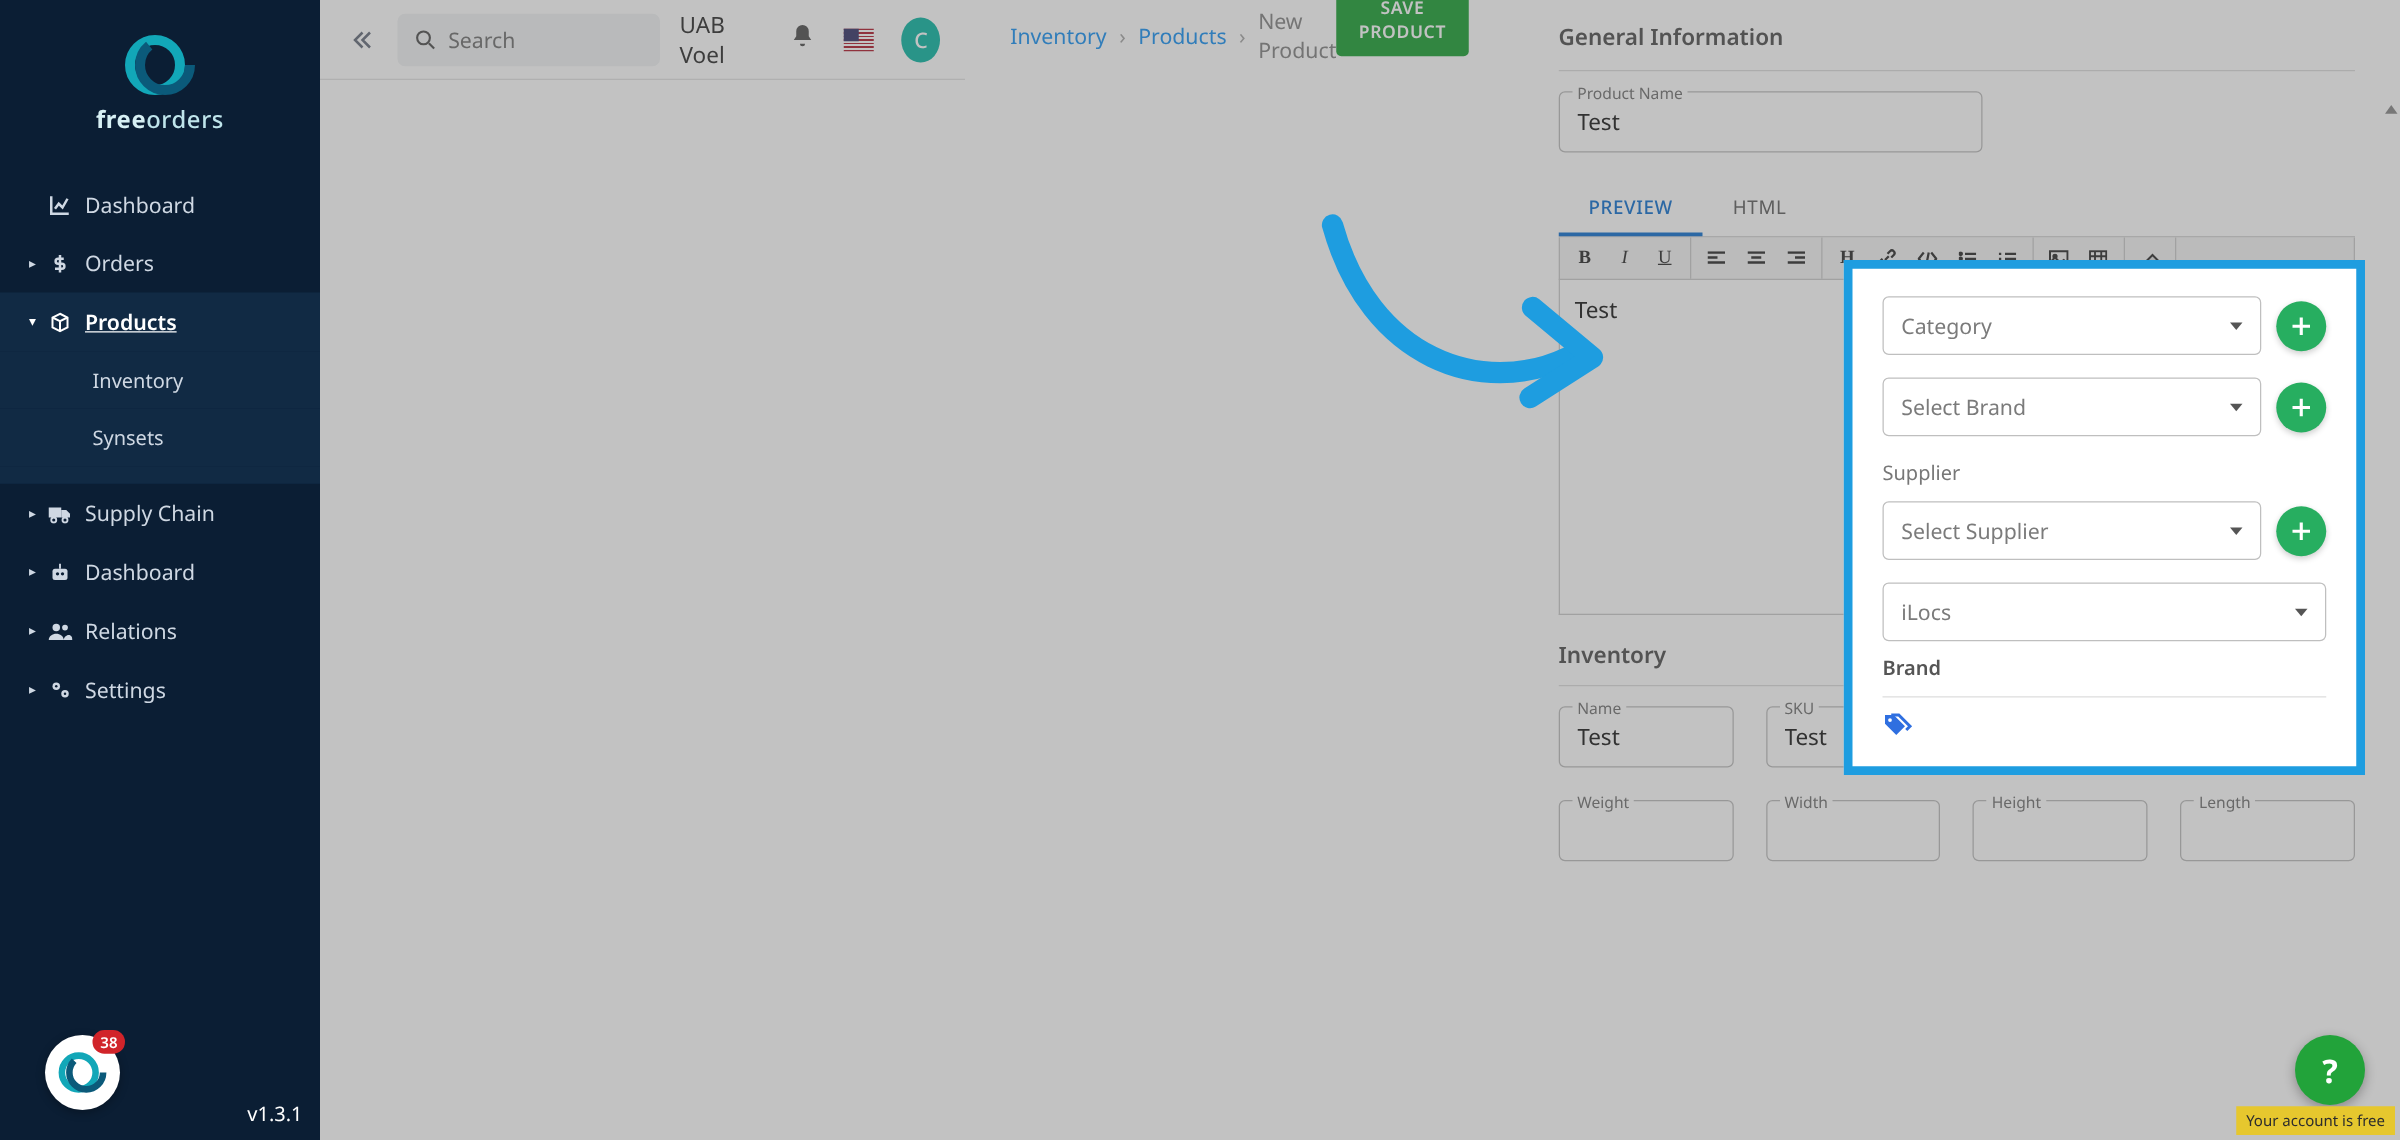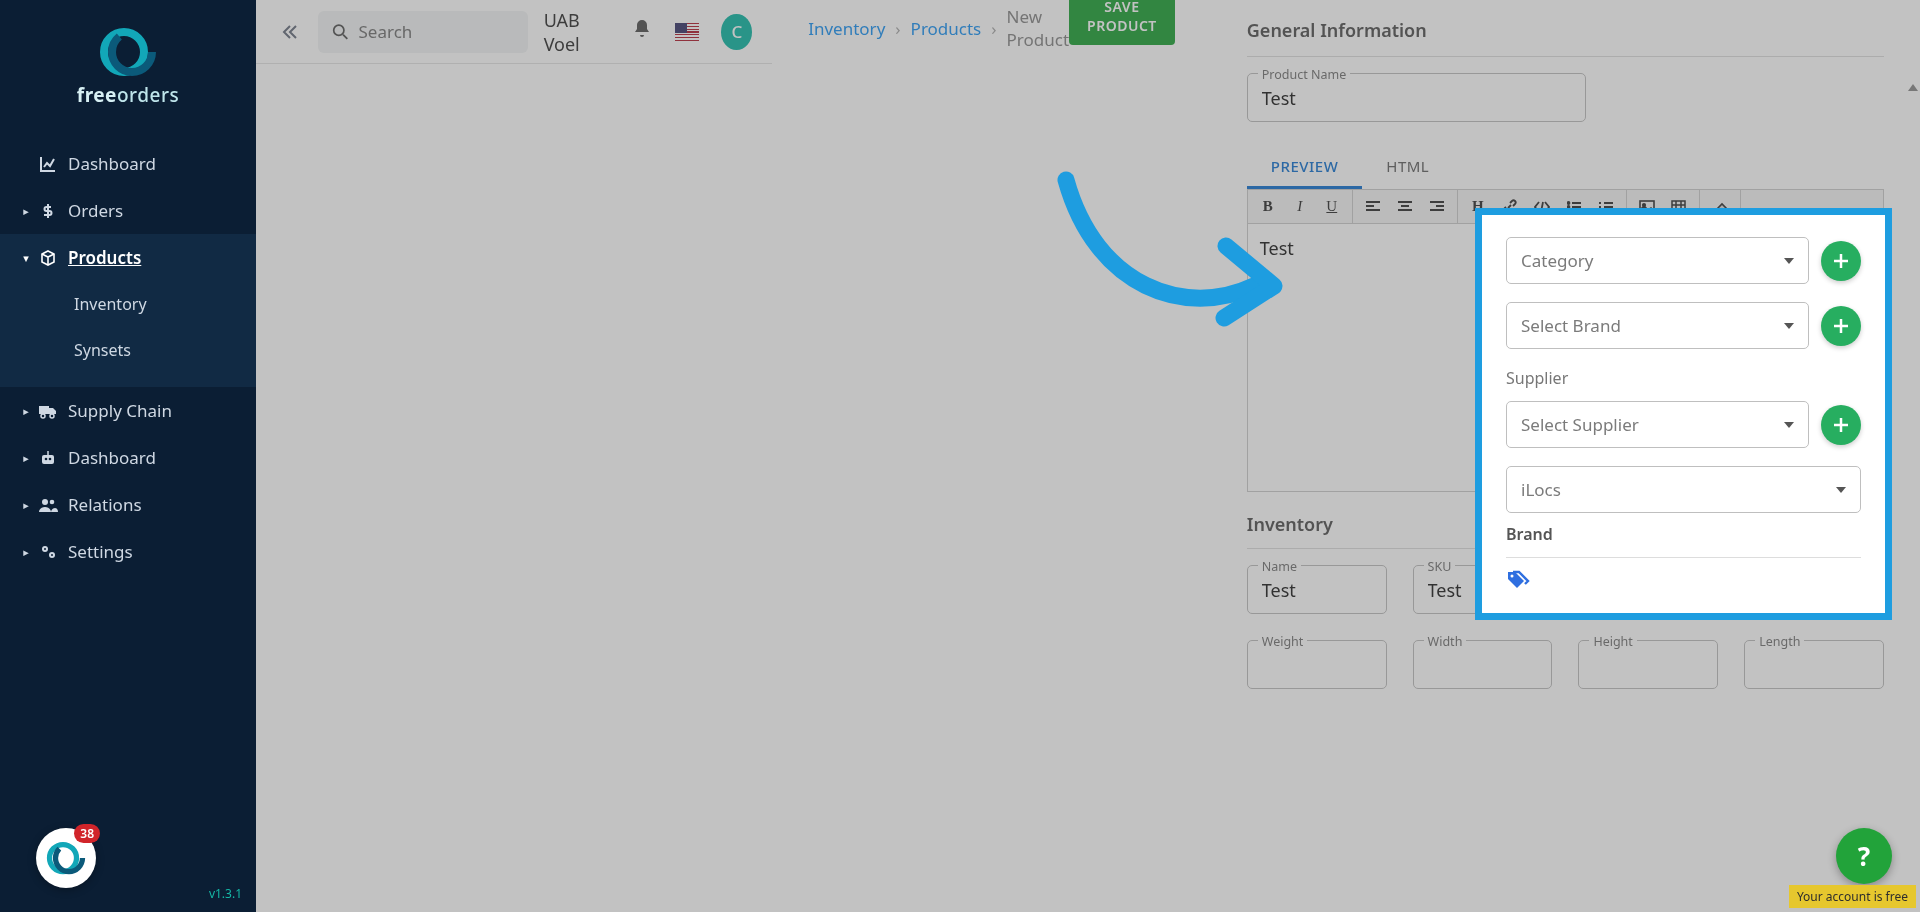--- a/index.html
+++ b/index.html
@@ -13,21 +13,21 @@
 .brand { font-size:19px; font-weight:500; letter-spacing:.5px; color:#bfe5eb; margin-top:6px; }
 .brand b { color:#d7f0f4; font-weight:700; }
 .nav { flex:1; padding-top:10px; }
 .nav-item, .nav-sub-item { display:flex; align-items:center; padding:12px 18px; font-size:17px; cursor:pointer; color:#cfd8e3; }
 .nav-item .caret { width:16px; display:inline-flex; justify-content:center; font-size:11px; }
 .nav-item .icn { width:28px; display:inline-flex; justify-content:center; margin-right:6px; }
 .nav-item.no-caret .caret{ visibility:hidden; }
 .nav-item.active { background:#112a44; color:#fff; }
 .nav-item.active .label { text-decoration:underline; font-weight:600; }
 .nav-sub-item { padding-left:74px; font-size:16px; background:#112a44; color:#cfd8e3; }
-.version { position:absolute; bottom:10px; right:14px; font-size:12px; color:#14b8a6; }
+.version { position:absolute; bottom:10px; right:14px; font-size:16px; color:#ffffff; }
 .chat-bubble { position:absolute; left:36px; bottom:24px; width:60px; height:60px; border-radius:50%; background:#fff; display:flex; align-items:center; justify-content:center; box-shadow:0 2px 8px rgba(0,0,0,.3); }
 .chat-bubble .badge { position:absolute; top:-4px; right:-4px; background:#d1242a; color:#fff; font-size:12px; border-radius:10px; padding:1px 6px; font-weight:600; }
 
 
 .main { flex:1; display:flex; flex-direction:row; position:relative; }
 .topbar { height:64px; border-bottom:1px solid #e3e3e3; display:flex; align-items:center; padding:0 20px; gap:16px; }
 .collapse-btn { color:#6b7280; display:flex; align-items:center; justify-content:center; width:28px; height:28px; }
 .search { display:flex; align-items:center; background:#f1f3f4; border-radius:6px; height:42px; padding:0 14px; width:228px; }
 .search svg{ margin-right:10px; }
 .search input { border:0; background:transparent; font-size:17px; outline:none; width:100%; color:#555; }

